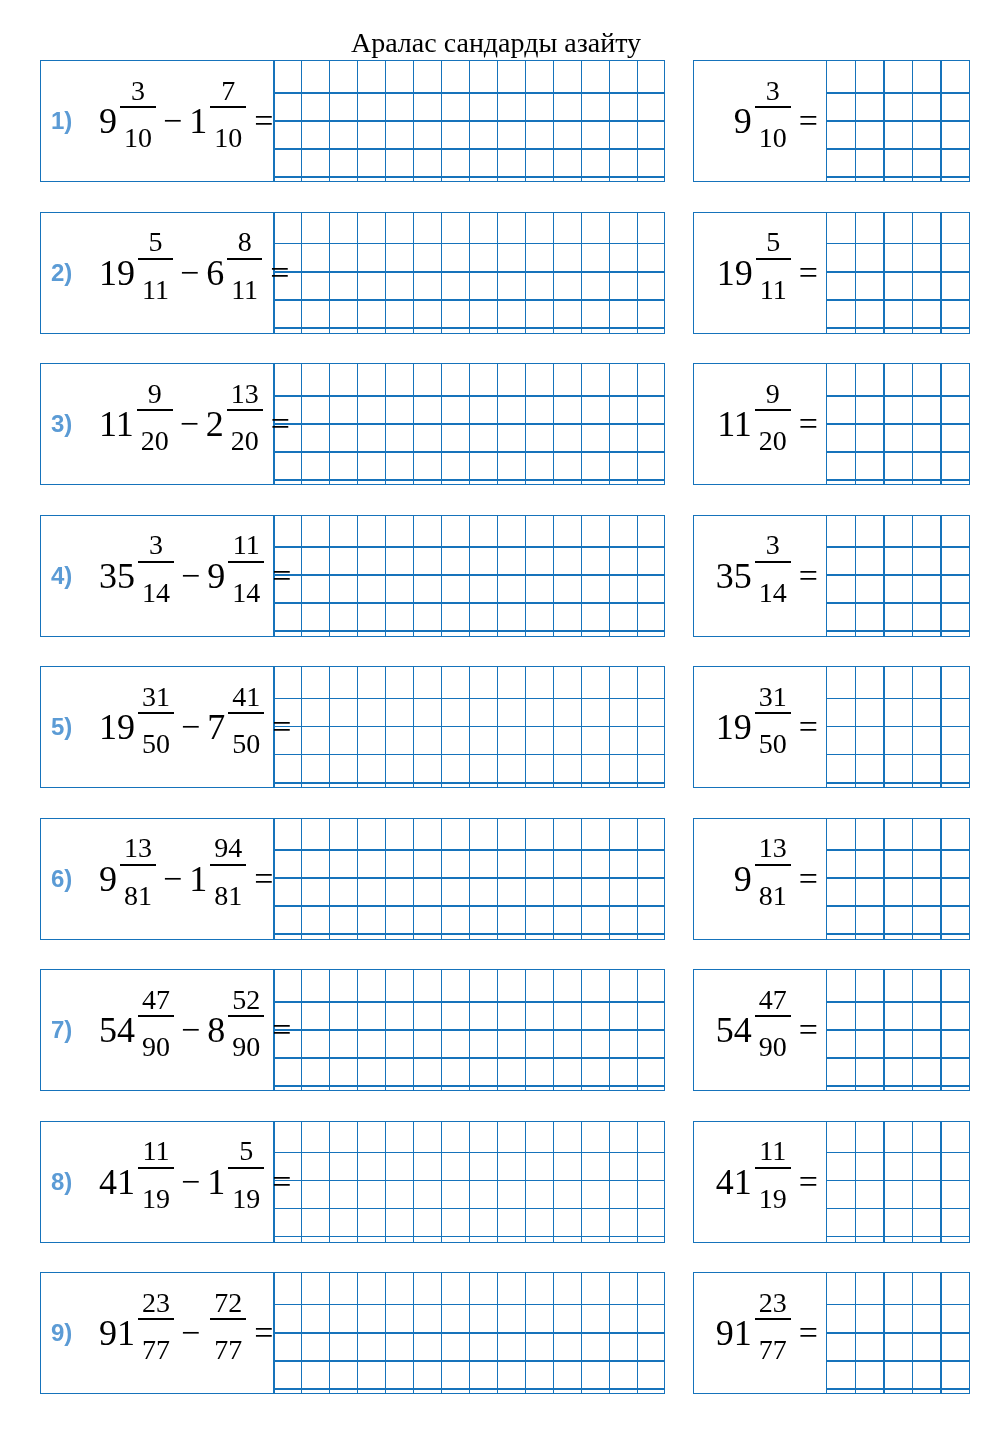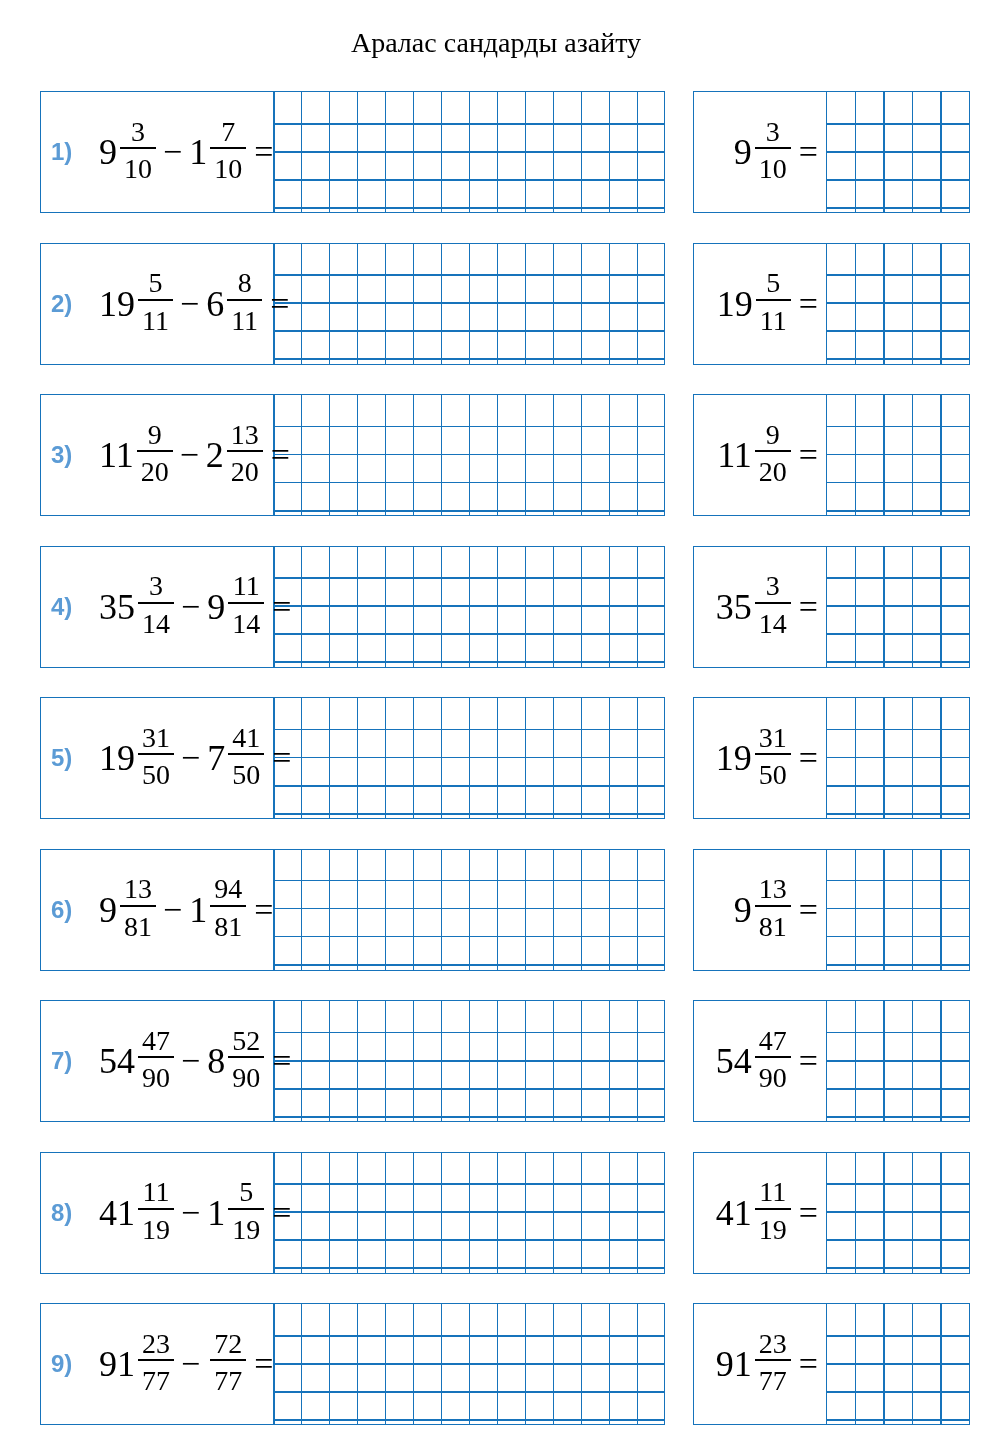--- a/index.html
+++ b/index.html
@@ -12,21 +12,20 @@
   body {
     width: 992px;
     height: 1436px;
     position: relative;
     font-family: "Liberation Serif", serif;
     color: var(--ink);
     overflow: hidden;
   }
   .title {
     margin-top: 26px;
-    margin-bottom: 31px;
     height: 34px;
     line-height: 34px;
     text-align: center;
     font-size: 28px;
     color: var(--ink);
   }
   .rows { margin-left: 40px; }
   .row {
     display: flex;
     gap: 28px;
@@ -81,21 +80,21 @@
   .whole:empty { display: none; }
   .frac {
     display: flex;
     flex-direction: column;
     align-items: center;
     font-size: 28px;
     line-height: 1.12;
     margin-left: 3px;
   }
   .fnum { padding: 0 4px; }
-  .fden { border-top: 2.4px solid var(--ink); padding: 4px 4px; }
+  .fden { border-top: 2.4px solid var(--ink); padding: 14px 4px; }
   .op { font-size: 34px; line-height: 1; margin: 0 7px; }
   .eq { margin: 0 0 0 8px; }
 </style>
 </head>
 <body>
 
 <div class="title">Аралас сандарды азайту</div>
 
 <div class="rows" id="rows">
   <div class="row">

